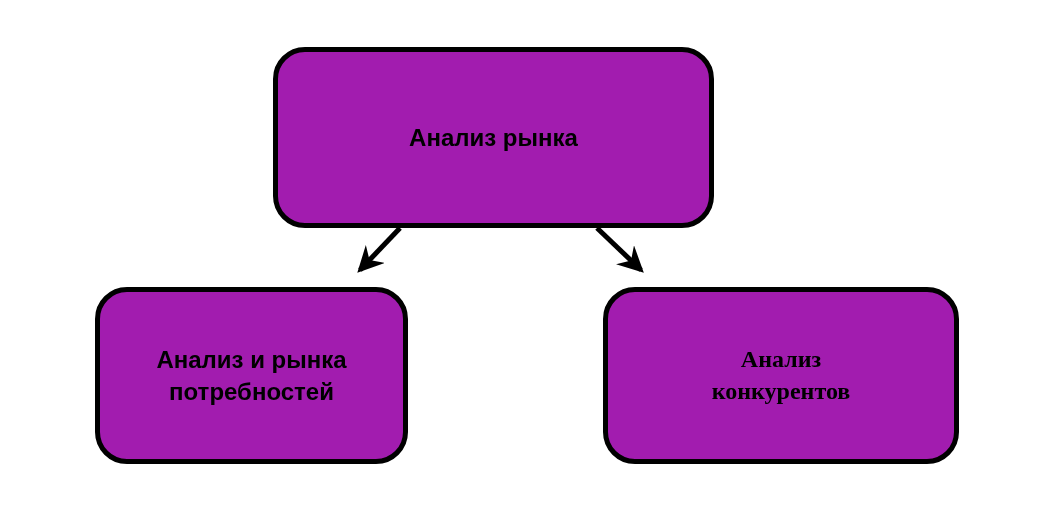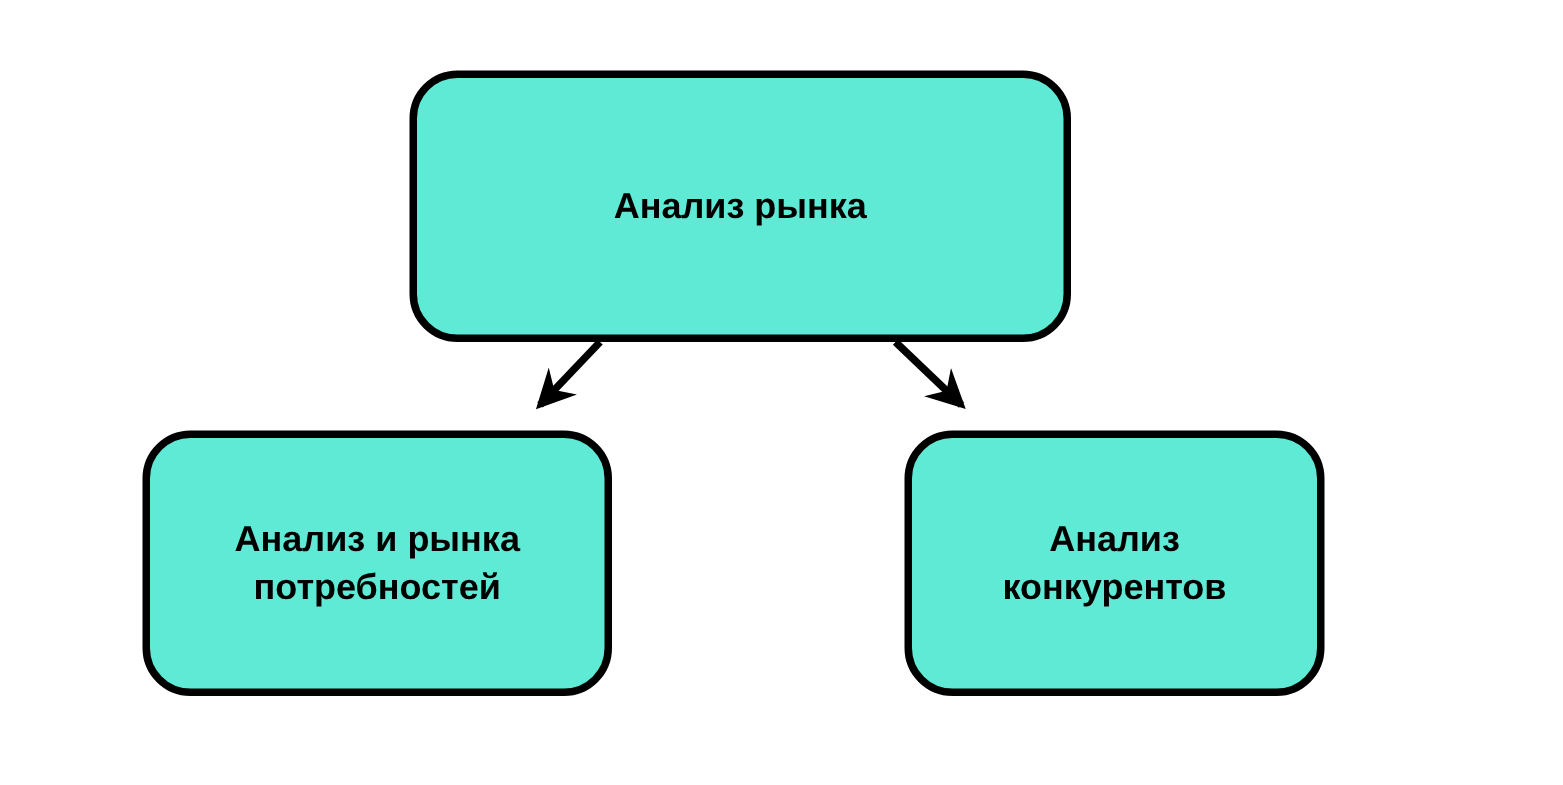--- a/index.html
+++ b/index.html
@@ -21,21 +21,21 @@
     top: 0;
     width: 1042px;
     height: 523px;
     pointer-events: none;
   }
   .node {
     position: absolute;
     box-sizing: border-box;
     border: 5px solid #000000;
     border-radius: 32px;
-    background: #5eead4;
+    background: #a21caf;
     display: flex;
     align-items: center;
     justify-content: center;
     text-align: center;
   }
   .node-label {
     font-weight: 700;
     font-size: 24px;
     line-height: 1.33;
     color: #000000;
@@ -49,22 +49,23 @@
   }
   .node-needs {
     left: 95px;
     top: 287px;
     width: 313px;
     height: 177px;
   }
   .node-competitors {
     left: 603px;
     top: 287px;
-    width: 280px;
+    width: 356px;
     height: 177px;
+    font-family: Liberation Serif, serif;
   }
 </style>
 </head>
 <body>
 
 <div class="canvas">
 
   <svg class="edges-layer" viewBox="0 0 1042 523" xmlns="http://www.w3.org/2000/svg">
     <defs>
       <marker id="arrowhead" viewBox="0 0 10 10" refX="8.5" refY="5" markerWidth="5.2" markerHeight="5.2" orient="auto-start-reverse">

